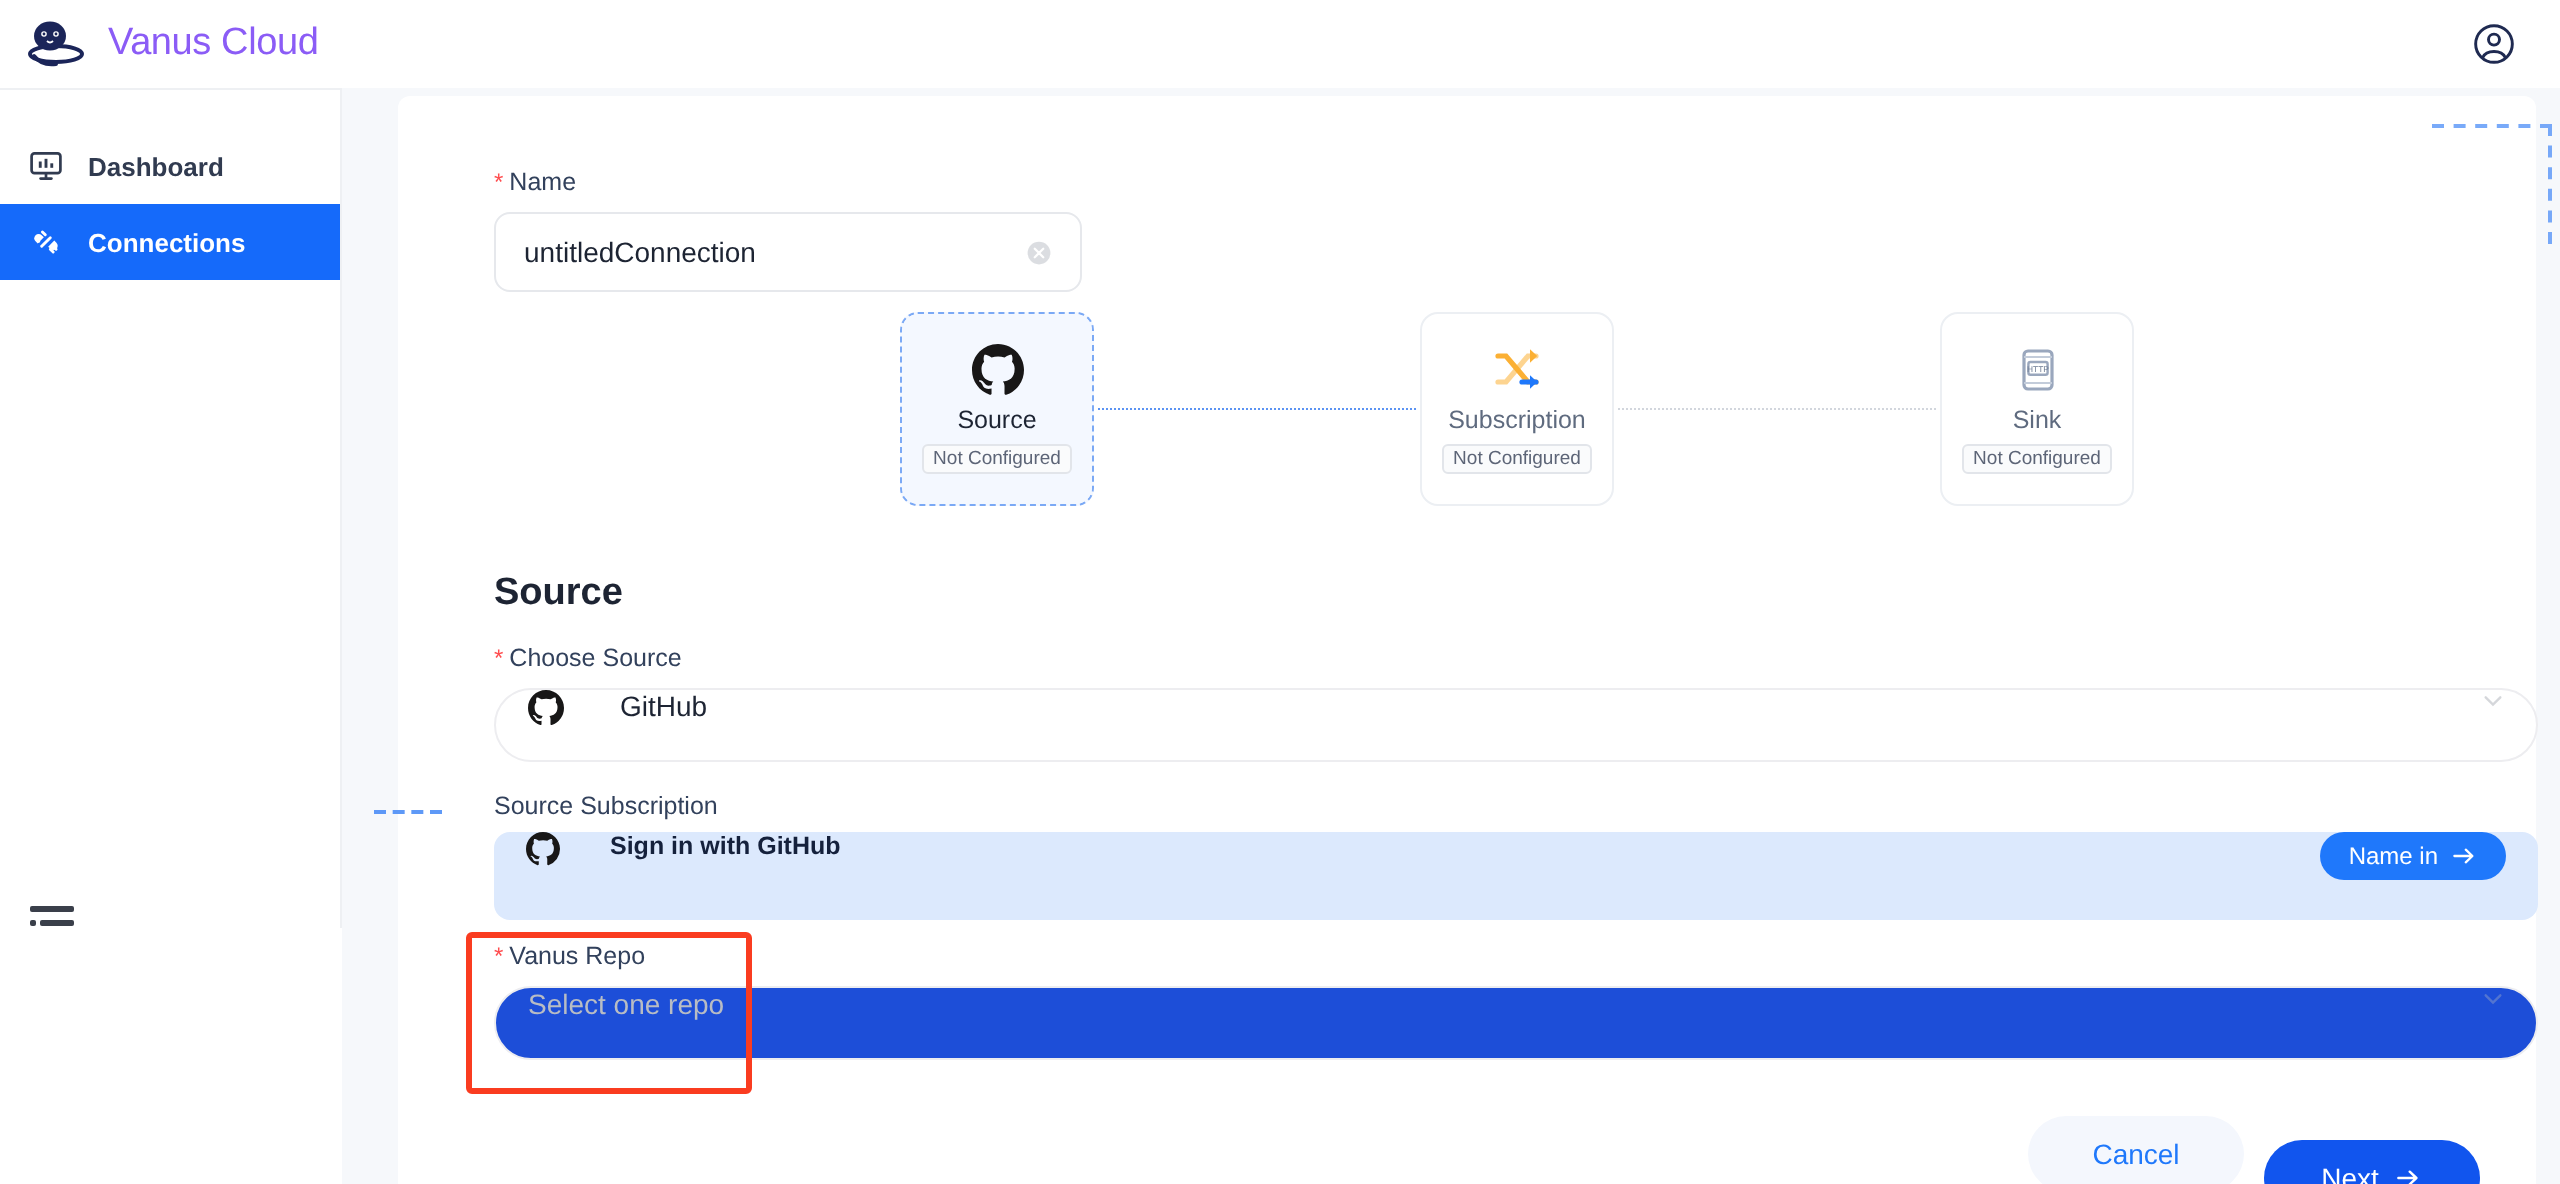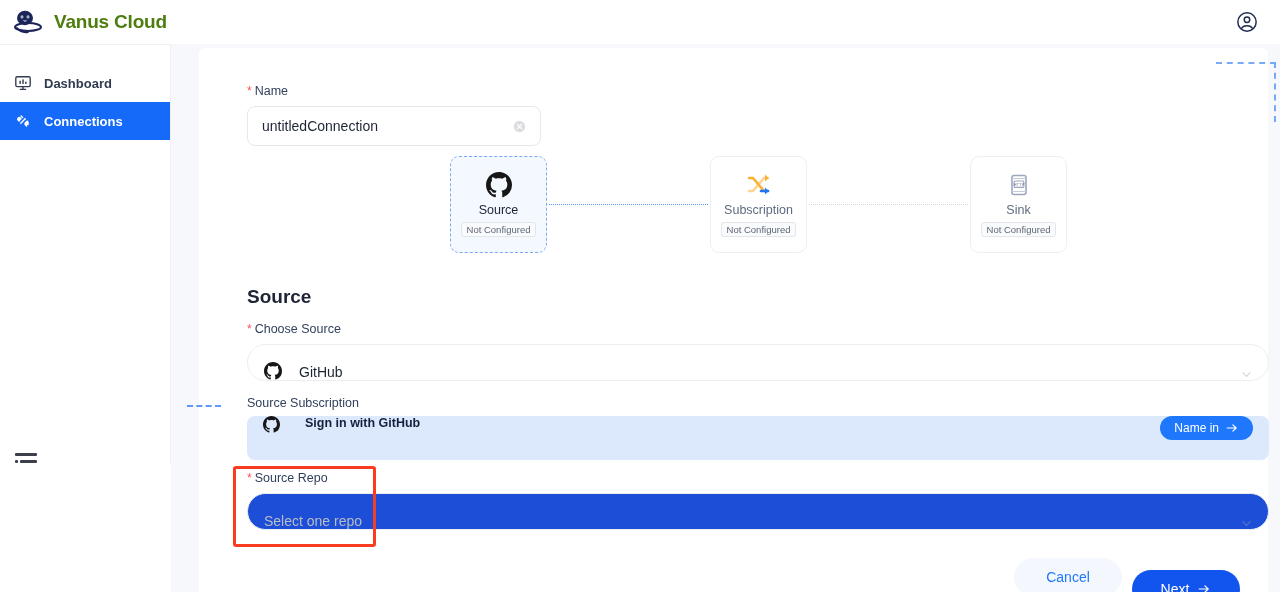--- a/index.html
+++ b/index.html
@@ -15,21 +15,21 @@
   
   .topbar {
     position: absolute; left:0; top:0; width:1280px; height:44px;
     background:#ffffff; display:flex; align-items:center;
     padding: 0 22px 0 14px;
     z-index: 5;
   }
   .brand { display:flex; align-items:center; gap:10px; }
   .brand-logo { width:30px; height:26px; display:block; }
   .brand-name {
-    font-size:19px; font-weight:bold; color:#4d7c0f; letter-spacing:-0.2px;
+    font-size:19px; font-weight:normal; color:#8b5cf6; letter-spacing:-0.2px;
   }
   .topbar-right { margin-left:auto; display:flex; align-items:center; }
   .account-icon { width:22px; height:22px; display:block; cursor:pointer; }
 
   
   .sidebar {
     position:absolute; left:0; top:44px; width:171px; height:420px;
     background:#ffffff; border-top:1px solid #eef0f3; border-right:1px solid #eef0f3;
     padding-top:19px;
   }
@@ -108,21 +108,21 @@
 
   
   .section-title {
     position:absolute; left:48px; top:238px;
     font-size:19px; font-weight:bold; color:#1d2433;
   }
   .choose-wrap { position:absolute; left:48px; top:274px; width:1022px; }
   .select-box {
     margin-top:8px; height:37px; width:1022px;
     border:1px solid #ededf0; border-radius:19px; background:#fff;
-    display:flex; align-items:flex-end; padding:0 16px; gap:17px;
+    display:flex; align-items:flex-start; padding:0 16px; gap:28px;
     font-size:14px; color:#1d2433; cursor:pointer;
   }
   .select-box .sel-val { flex:1; }
   .chev { width:11px; height:11px; opacity:.35; }
 
   .cfg-label { position:absolute; left:48px; top:348px; font-size:12.5px; color:#32415c; }
 
   .signin-row {
     position:absolute; left:48px; top:368px; width:1022px; height:44px;
     background:#dce9fd; border-radius:8px;
@@ -305,21 +305,21 @@
         <button class="signin-btn">
           <span>Name in</span>
           <svg class="arrow-ico" viewBox="0 0 16 16">
             <path d="M2.5 8 h10 M9 4.4 L12.8 8 L9 11.6" stroke="#ffffff" stroke-width="1.3" fill="none" stroke-linecap="round" stroke-linejoin="round"></path>
           </svg>
         </button>
       </div>
 
       <div class="repo-wrap">
         <div class="req-label">
-          <span class="req-star">*</span><span>Source Repo</span>
+          <span class="req-star">*</span><span>Vanus Repo</span>
         </div>
         <div class="select-box disabled">
           <span class="sel-val">Select one repo</span>
           <svg class="chev" viewBox="0 0 12 12">
             <path d="M2 4 L6 8 L10 4" stroke="#b8bcc4" stroke-width="1.3" fill="none" stroke-linecap="round"></path>
           </svg>
         </div>
       </div>
 
       <div class="footer-btns">

